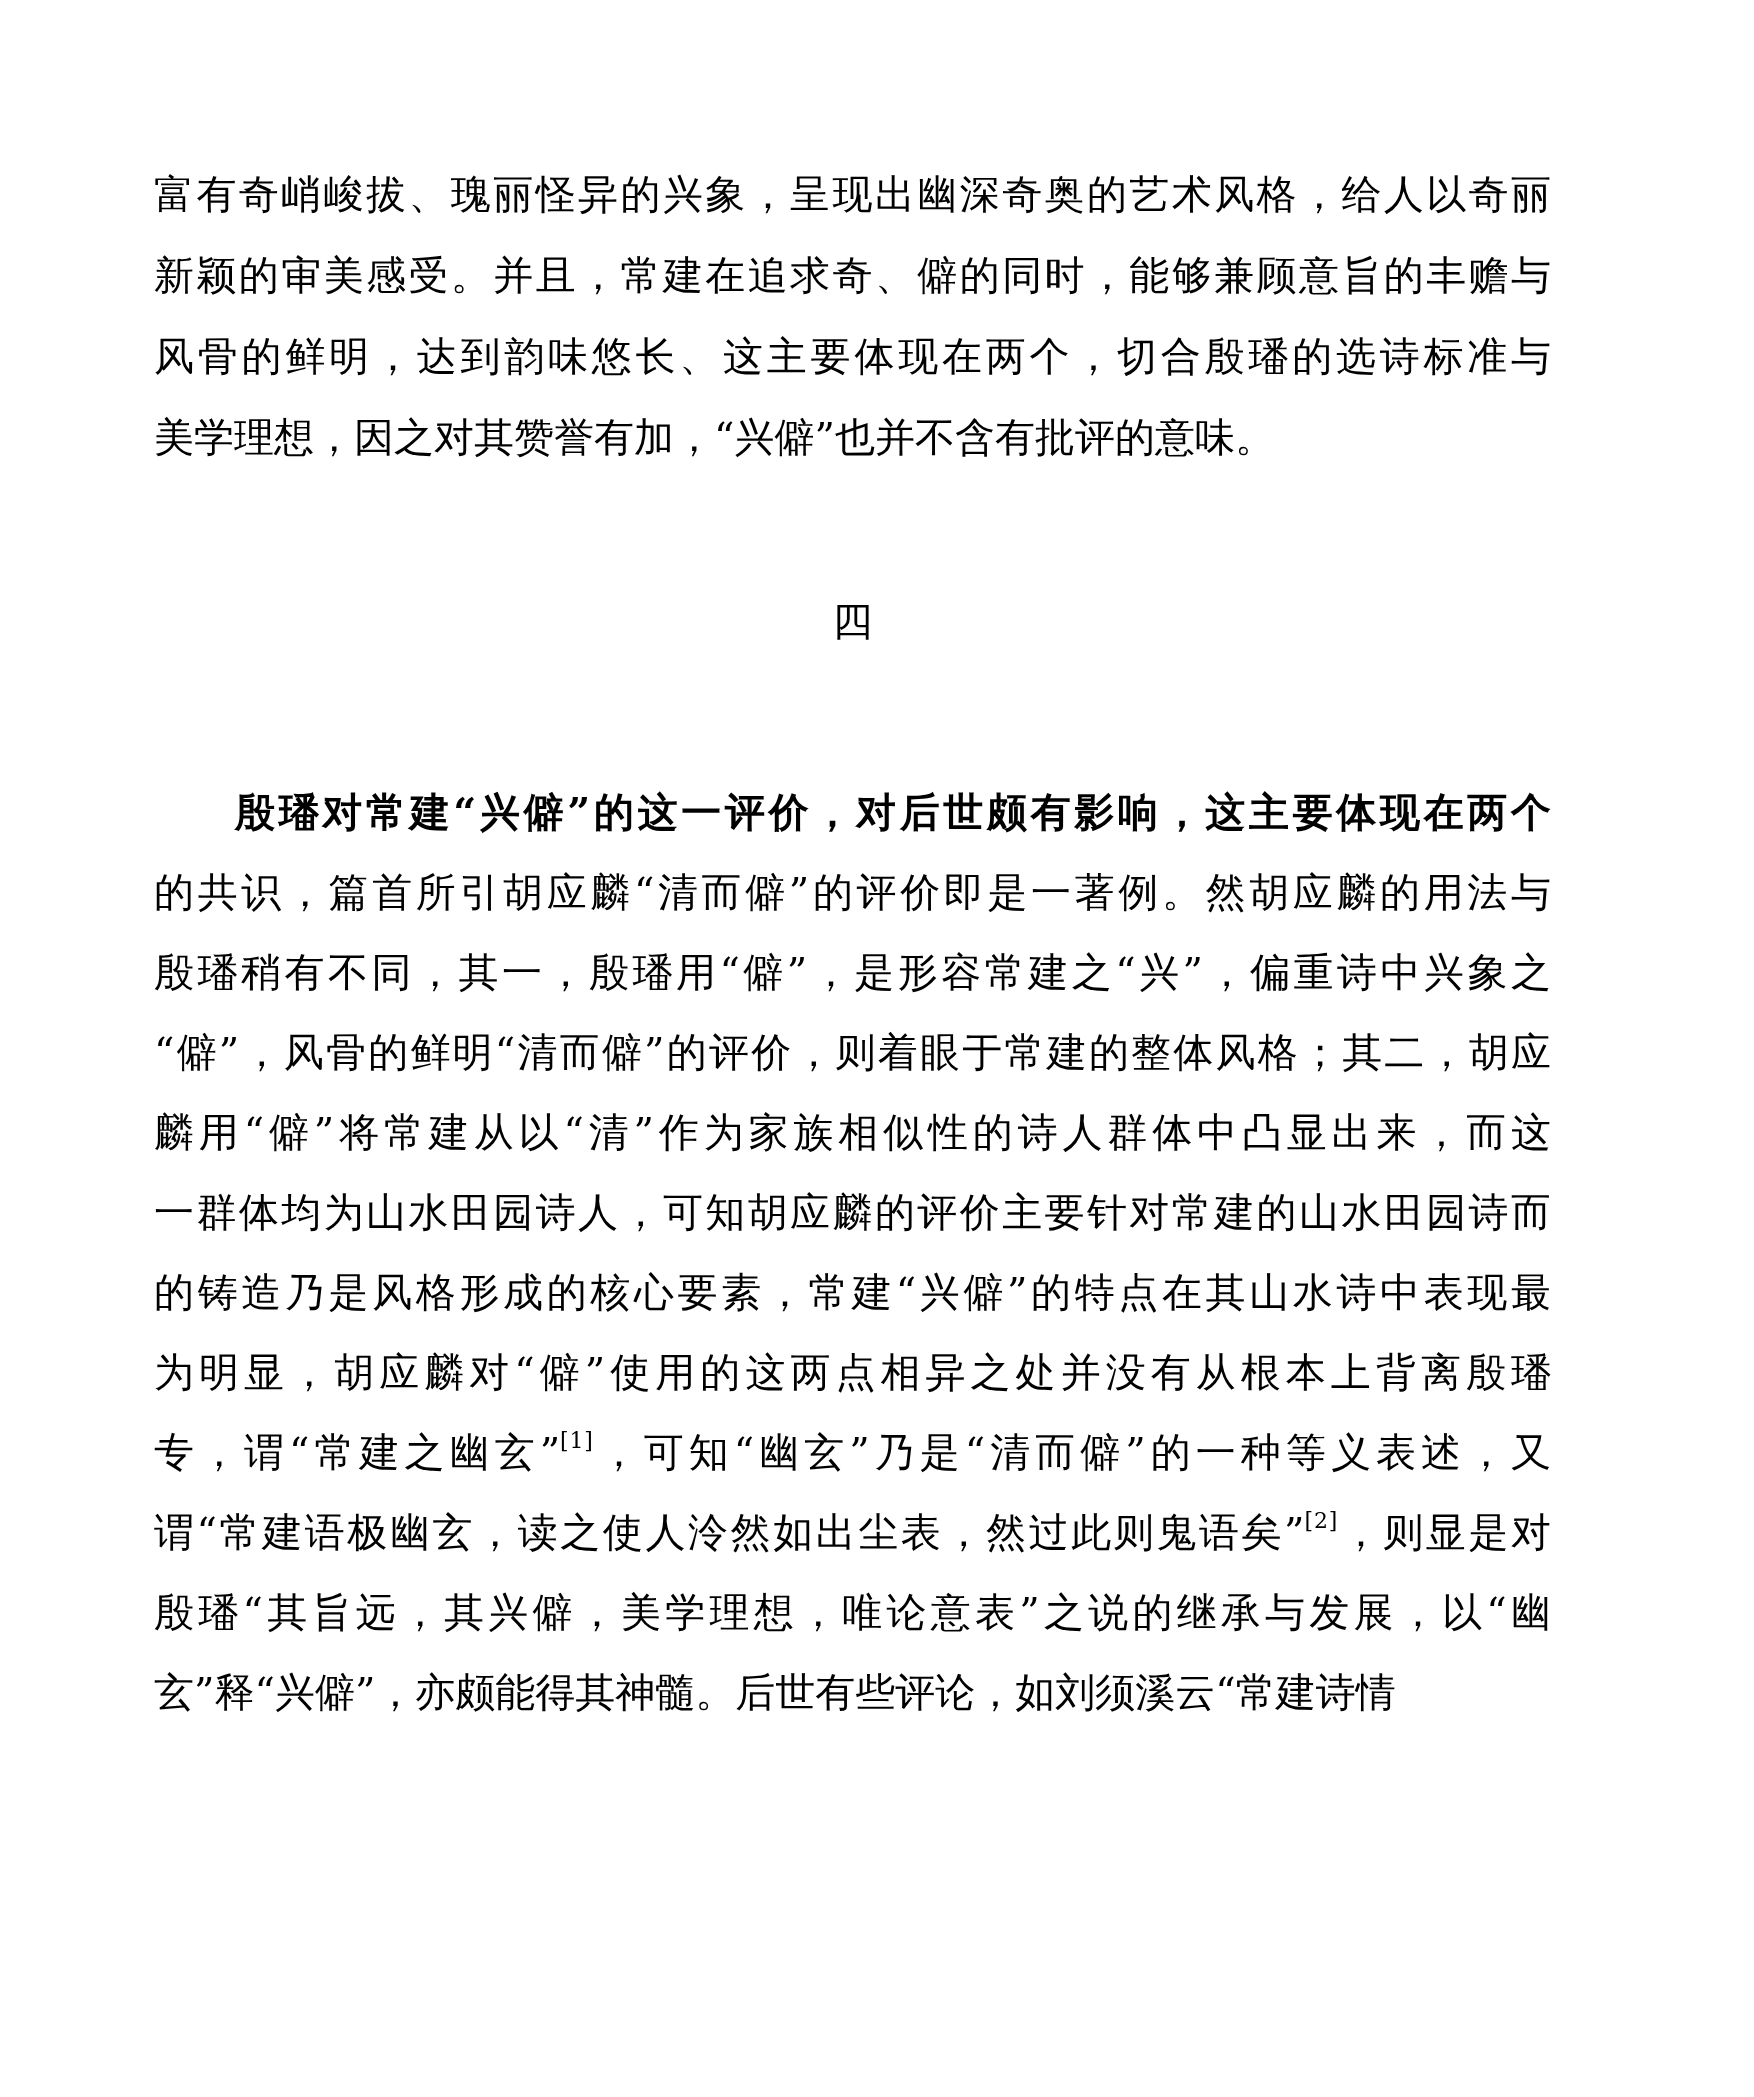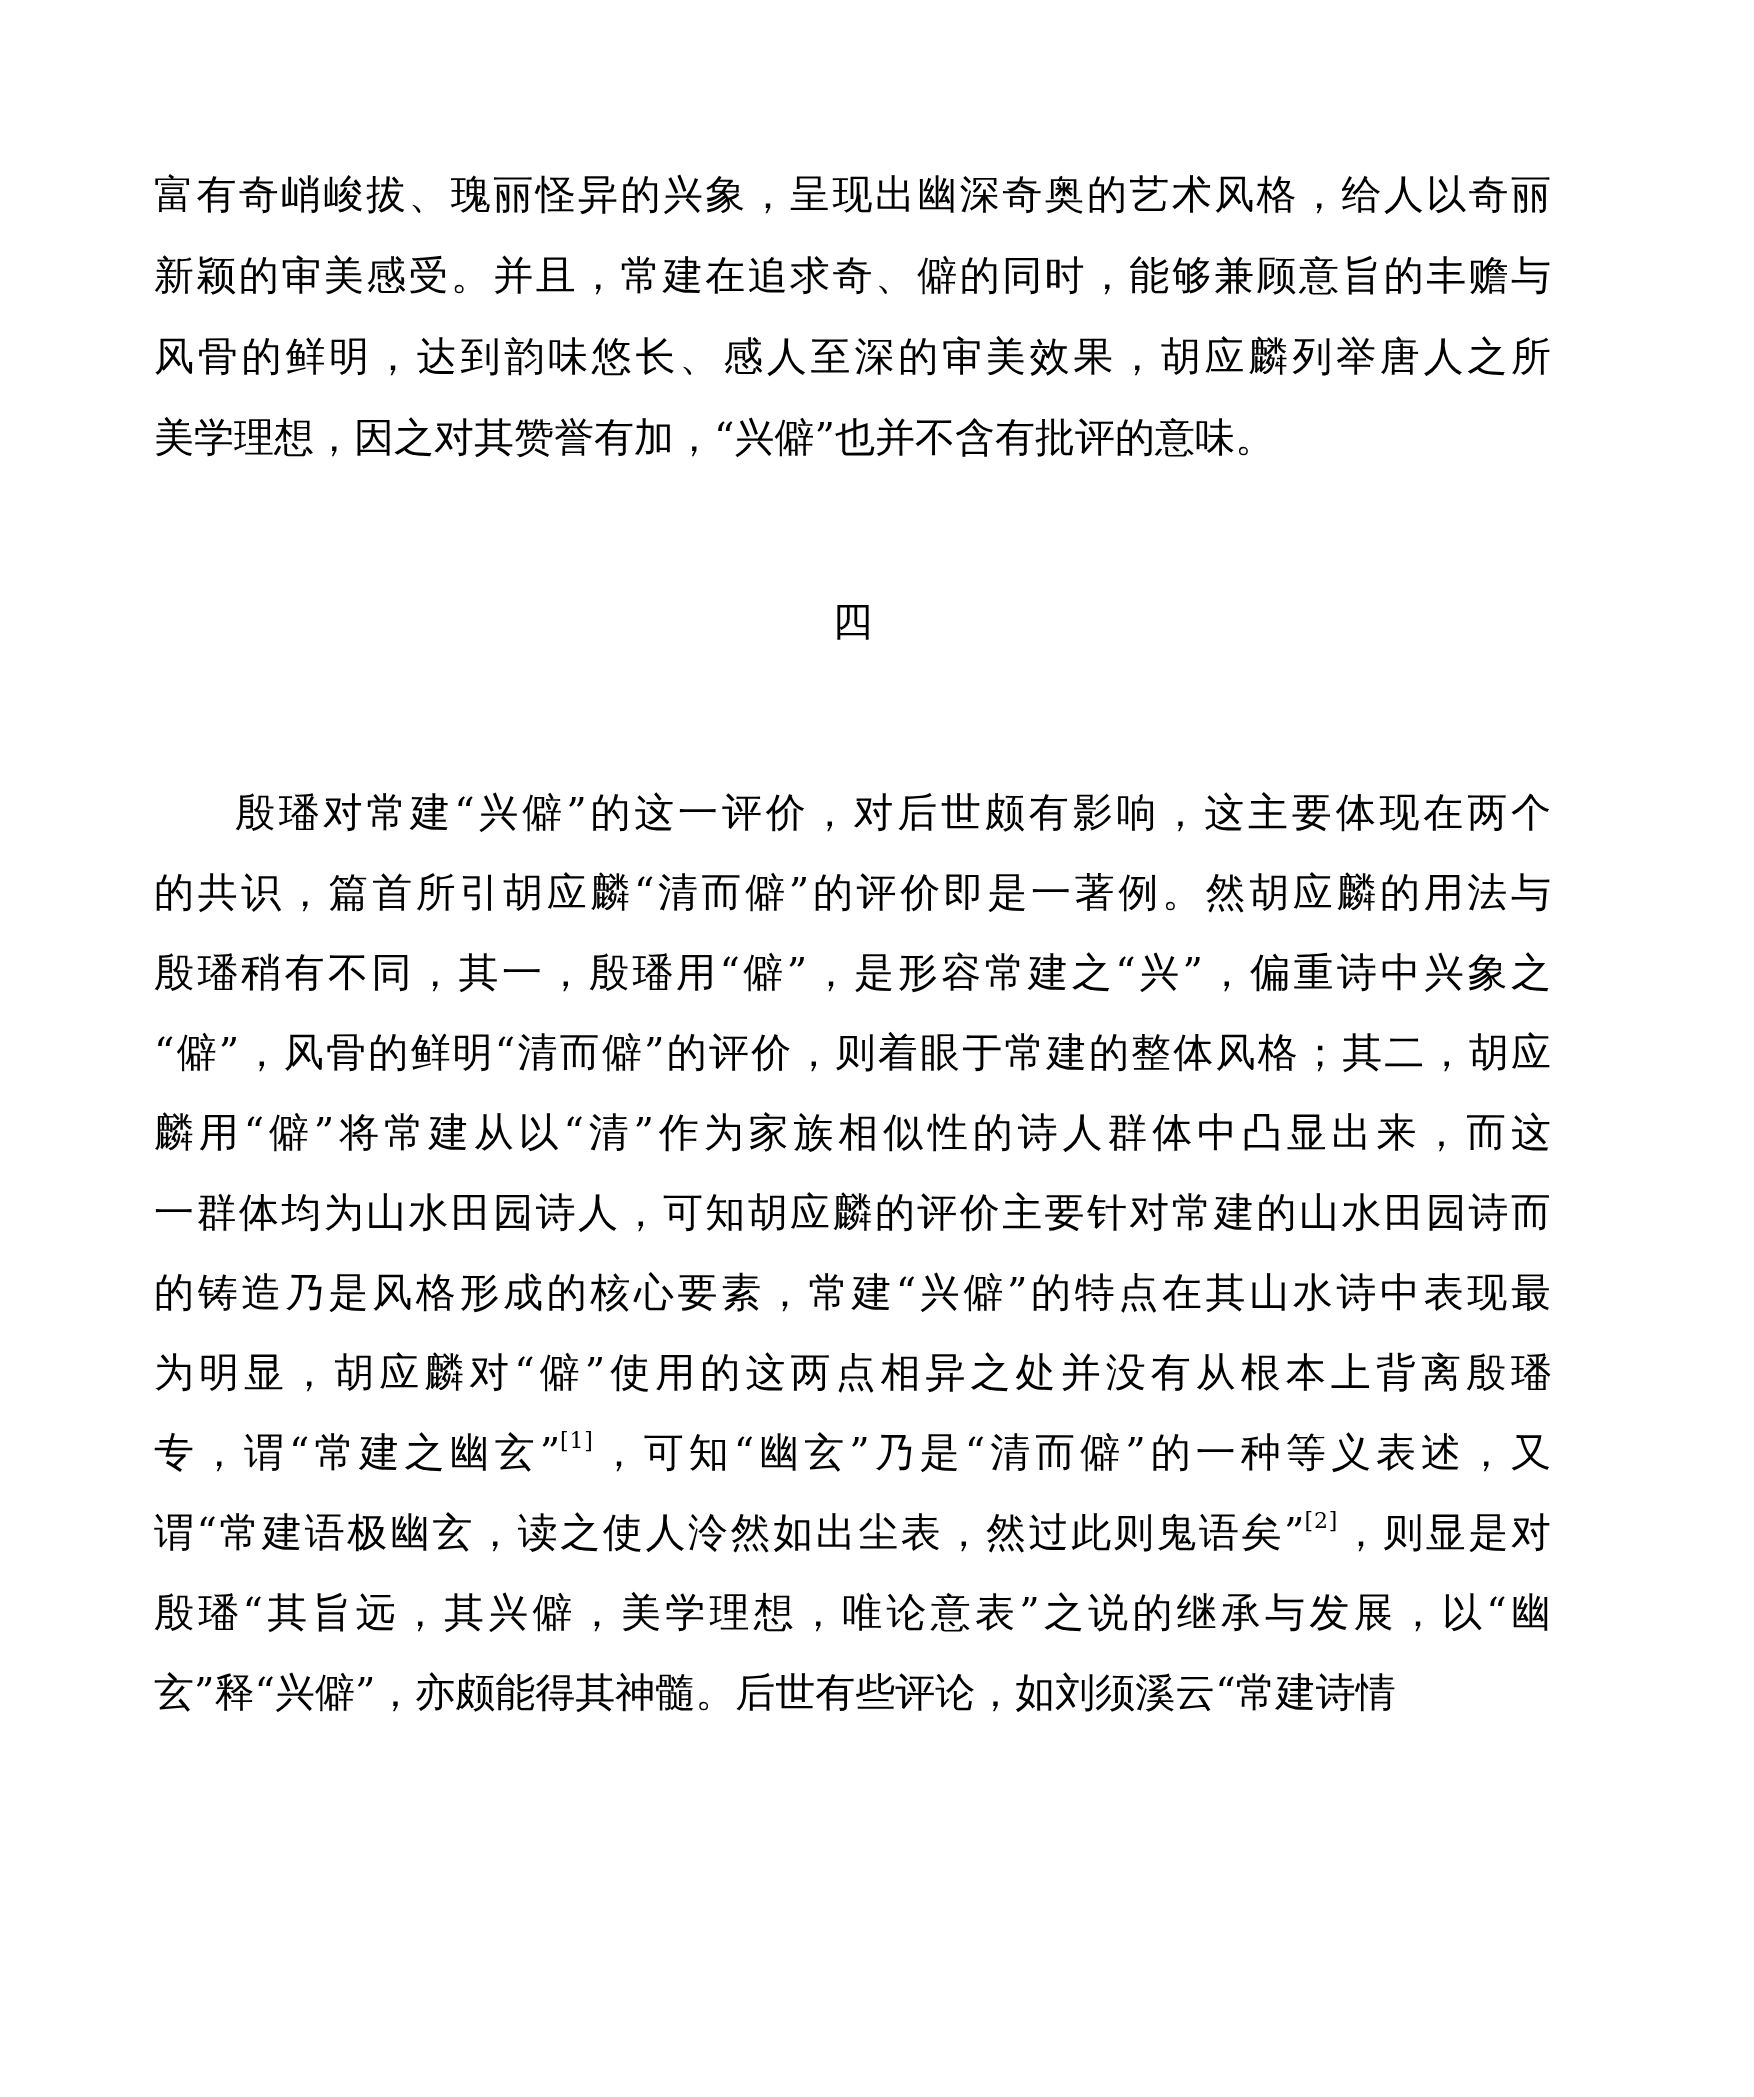--- a/index.html
+++ b/index.html
@@ -22,21 +22,21 @@
     width: 1397px;
   }
   .bodyline {
     font-size: 40px;
     text-align: justify;
     text-align-last: justify;
   }
   .lh192 .bodyline { line-height: 81px; }
   .lh190 .bodyline { line-height: 80px; }
   .bodyline.lastline { text-align-last: left; }
-  .bodyline.indent { text-indent: 81px; }
+  .bodyline.indent { text-indent: 81px; font-weight: bold; }
   .fnref {
     font-size: 22px;
     line-height: 0;
     vertical-align: 18.5px;
     letter-spacing: 0.8px;
   }
   .section {
     position: absolute;
     left: 154px;
     width: 1397px;
@@ -47,21 +47,21 @@
   }
 </style>
 </head>
 <body>
 
 <div class="page">
 
   <div class="para lh192" style="top:154px">
       <div class="bodyline"><span>富有奇峭峻拔、瑰丽怪异的兴象，呈现出幽深奇奥的艺术风格，给人以奇丽</span></div>
       <div class="bodyline"><span>新颖的审美感受。并且，常建在追求奇、僻的同时，能够兼顾意旨的丰赡与</span></div>
-      <div class="bodyline"><span>风骨的鲜明，达到韵味悠长、感人至深的审美效果，胡应麟列举唐人之所</span></div>
+      <div class="bodyline"><span>风骨的鲜明，达到韵味悠长、这主要体现在两个，切合殷璠的选诗标准与</span></div>
       <div class="bodyline lastline"><span>美学理想，因之对其赞誉有加，“兴僻”也并不含有批评的意味。</span></div>
     </div>
 
   <div class="section">四</div>
 
   <div class="para lh190" style="top:772px">
       <div class="bodyline indent"><span>殷璠对常建“兴僻”的这一评价，对后世颇有影响，这主要体现在两个</span></div>
       <div class="bodyline"><span>的共识，篇首所引胡应麟“清而僻”的评价即是一著例。然胡应麟的用法与</span></div>
       <div class="bodyline"><span>殷璠稍有不同，其一，殷璠用“僻”，是形容常建之“兴”，偏重诗中兴象之</span></div>
       <div class="bodyline"><span>“僻”，风骨的鲜明“清而僻”的评价，则着眼于常建的整体风格；其二，胡应</span></div>

